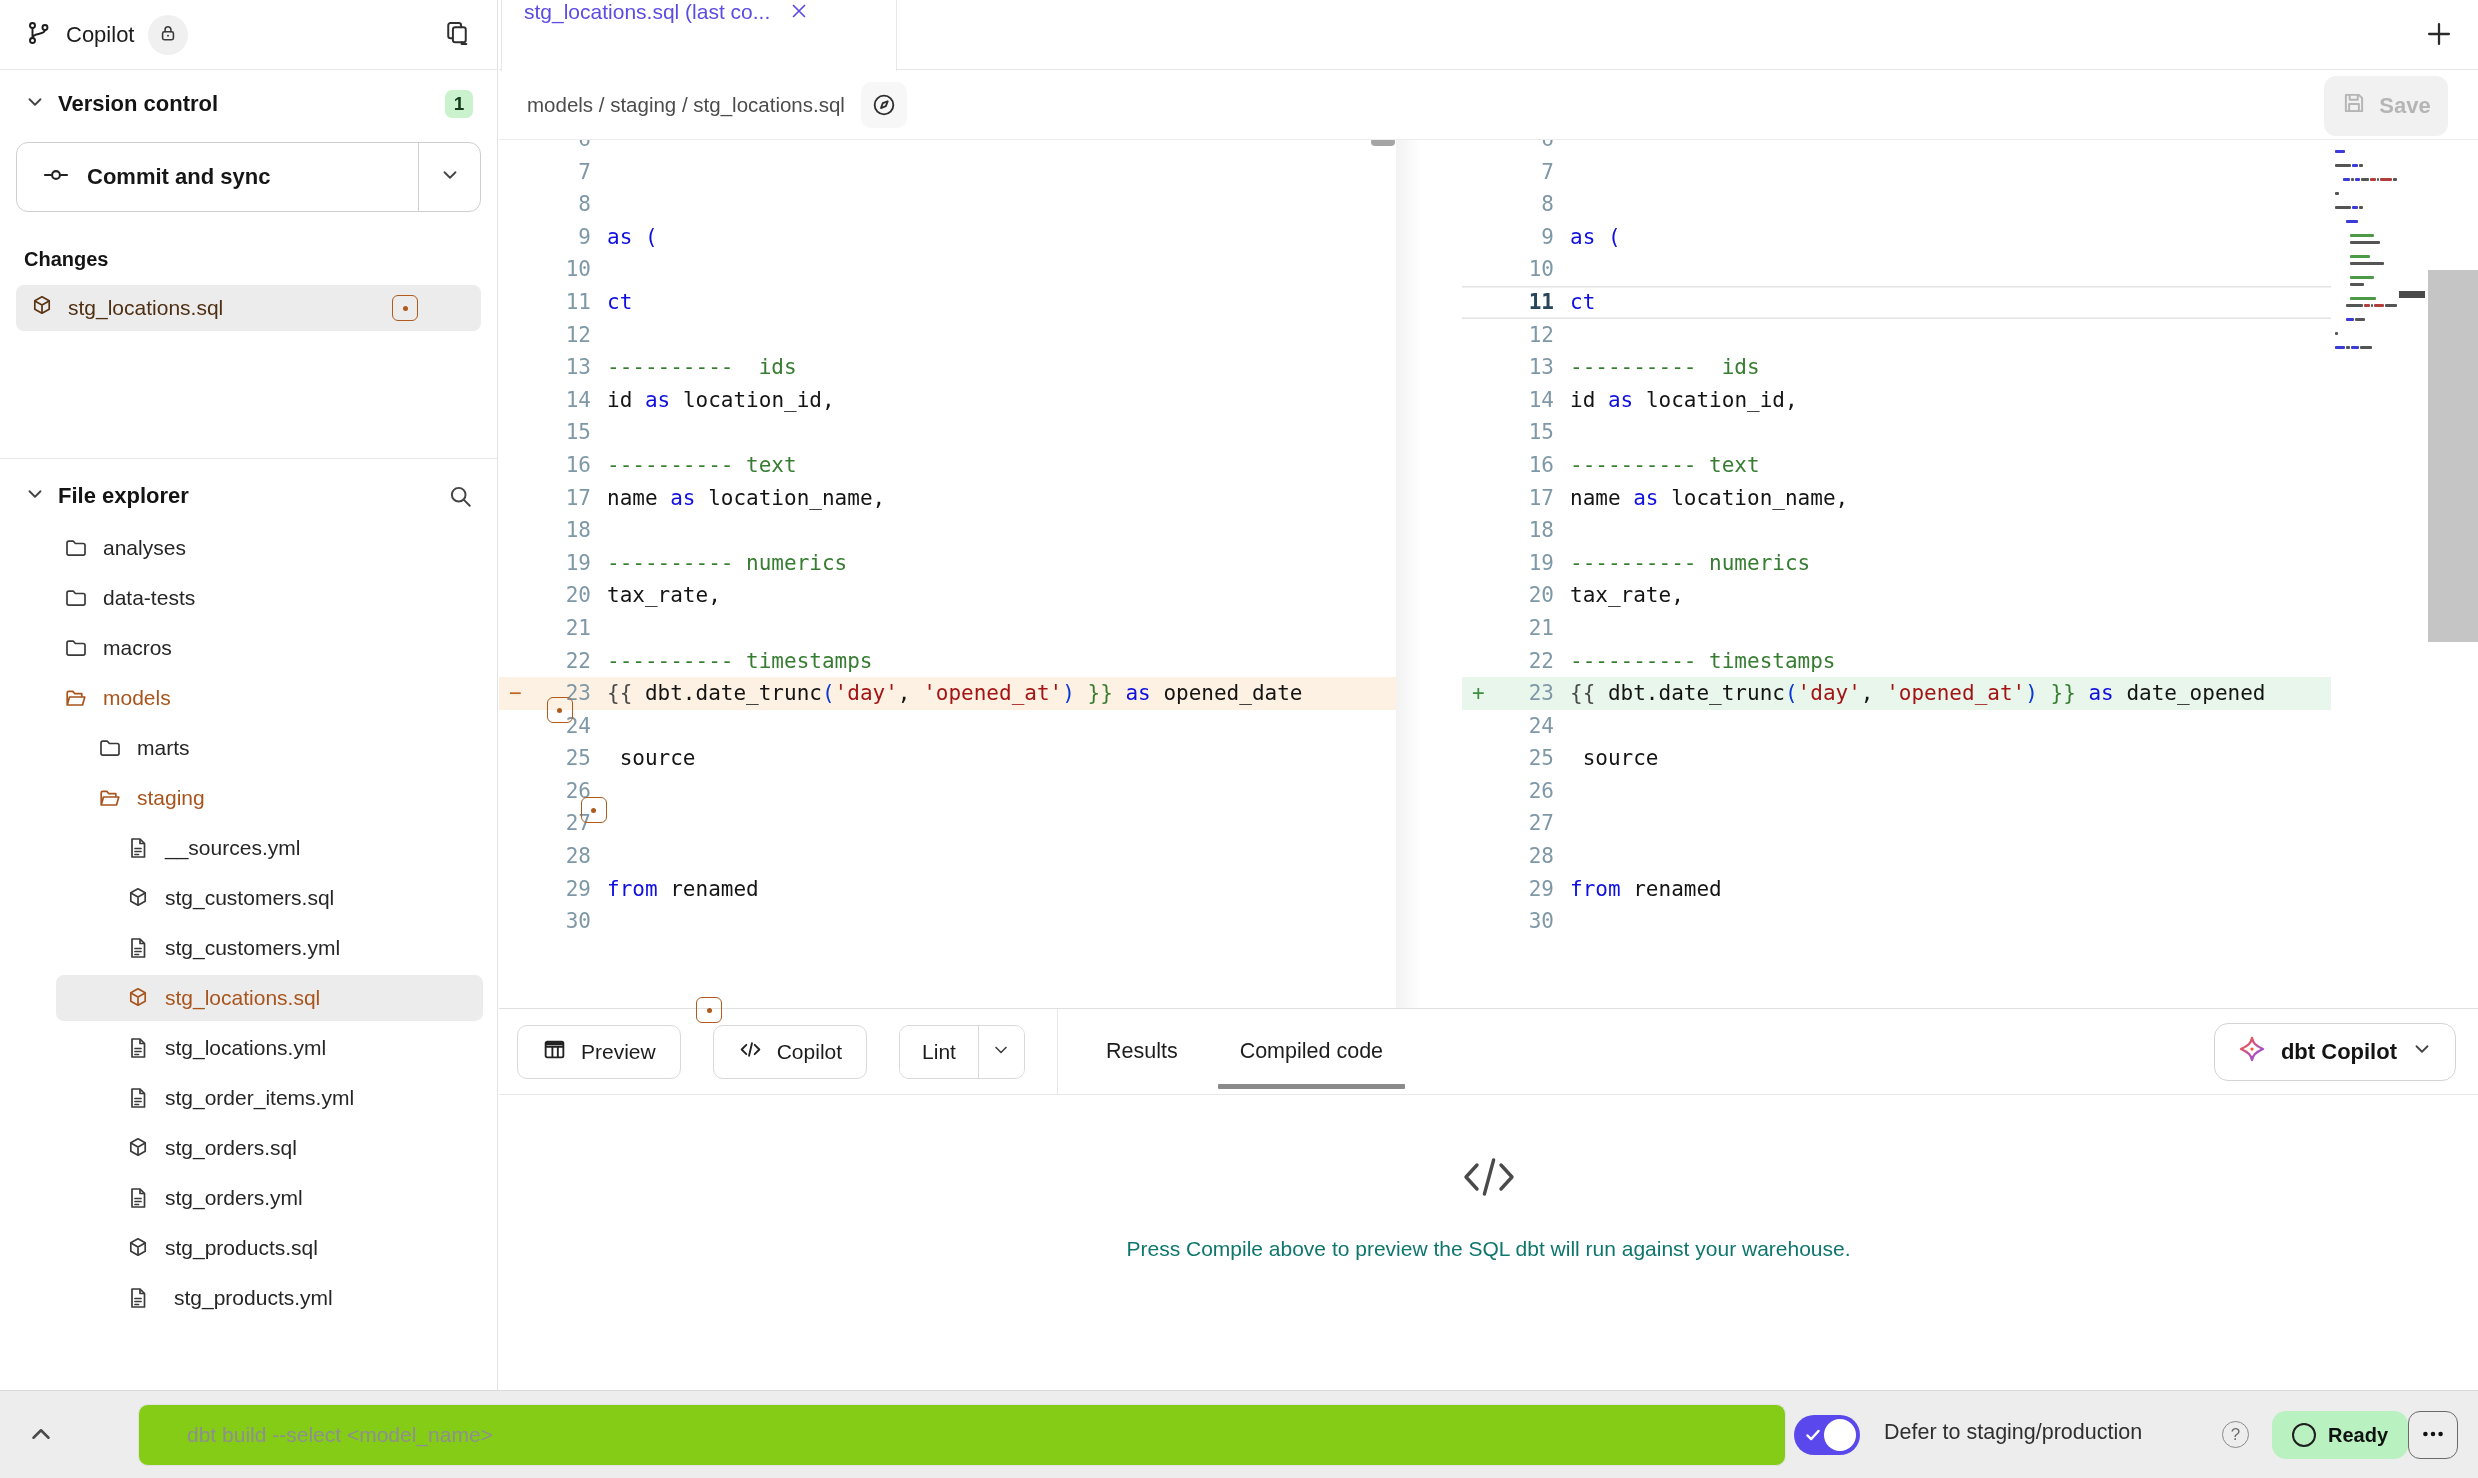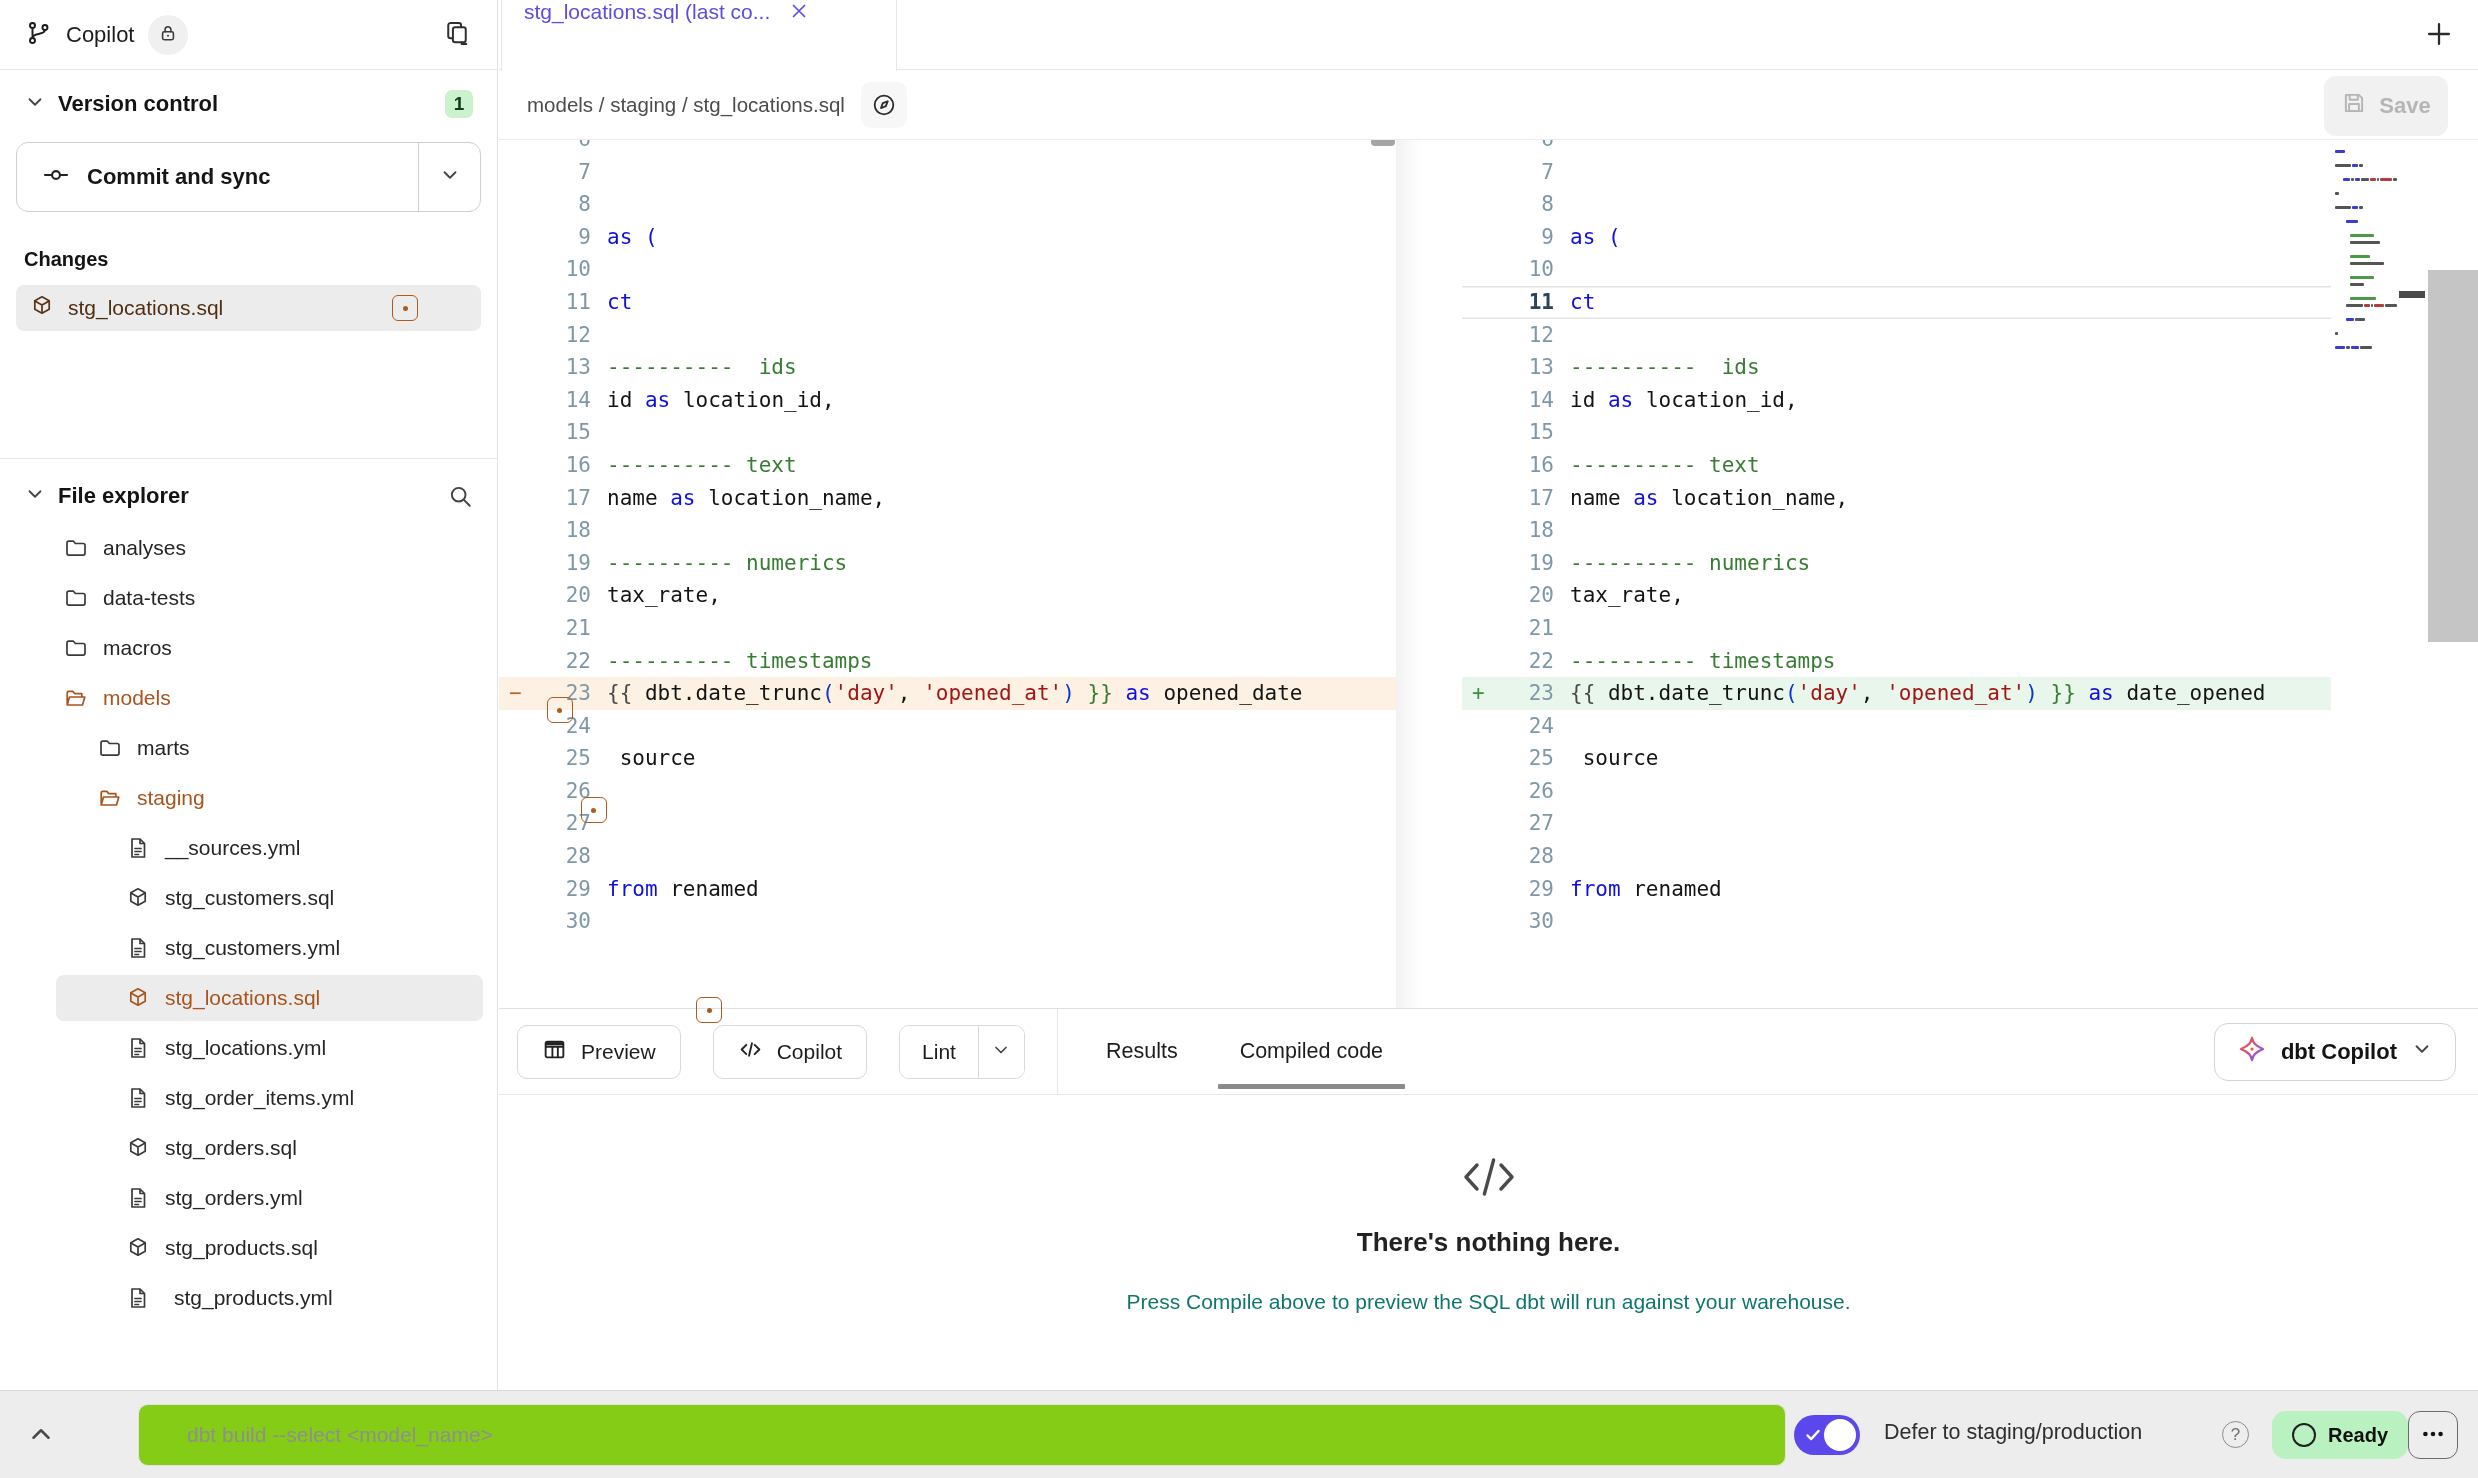--- a/index.html
+++ b/index.html
@@ -617,21 +617,20 @@
       </button>
     </div>
 
     <div class="pcontent">
       <div class="empty">
         <span class="eicon ic" style="display:inline-block">
           <svg width="56" height="48" viewBox="0 0 28 24" fill="none" stroke="currentColor" stroke-width="1.7" stroke-linecap="round" stroke-linejoin="round">
               <path d="M8 6l-5.5 6L8 18M20 6l5.5 6L20 18M16.3 3.5l-4.6 17"></path>
             </svg>
         </span>
-        <div class="etitle">There's nothing here.</div>
         <div class="edesc">Press Compile above to preview the SQL dbt will run against your warehouse.</div>
       </div>
     </div>
   </div>
 
   <div class="statusbar">
     <span class="sb-caret ic">
       <svg width="30" height="30" viewBox="0 0 24 24" fill="none" stroke="currentColor" stroke-width="2" stroke-linecap="round" stroke-linejoin="round">
           <path d="M6 15l6-6 6 6"></path>
         </svg>

